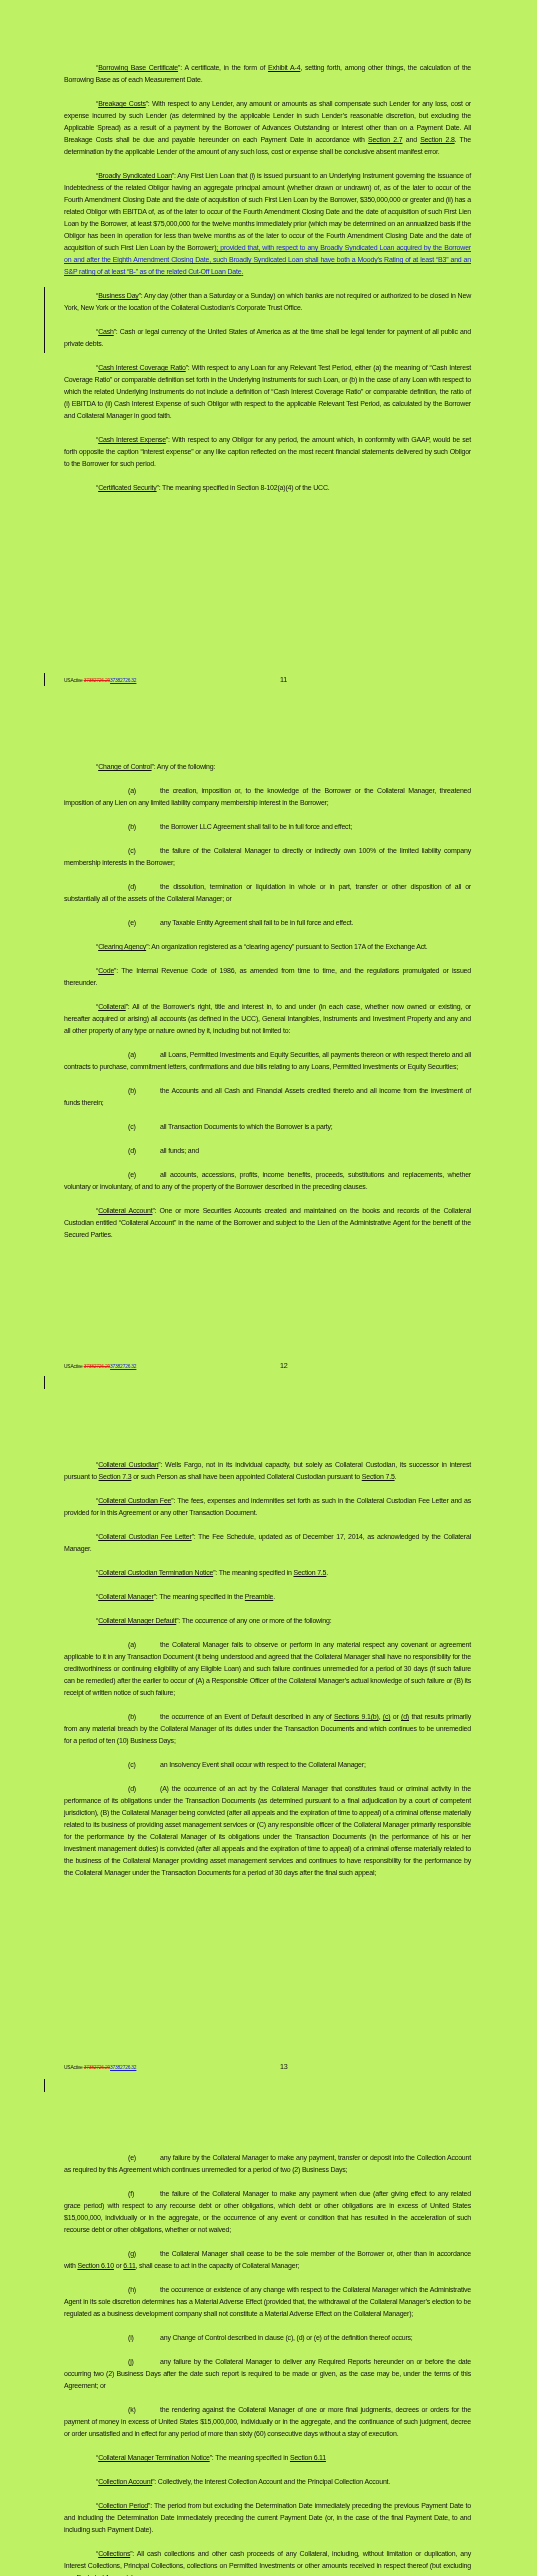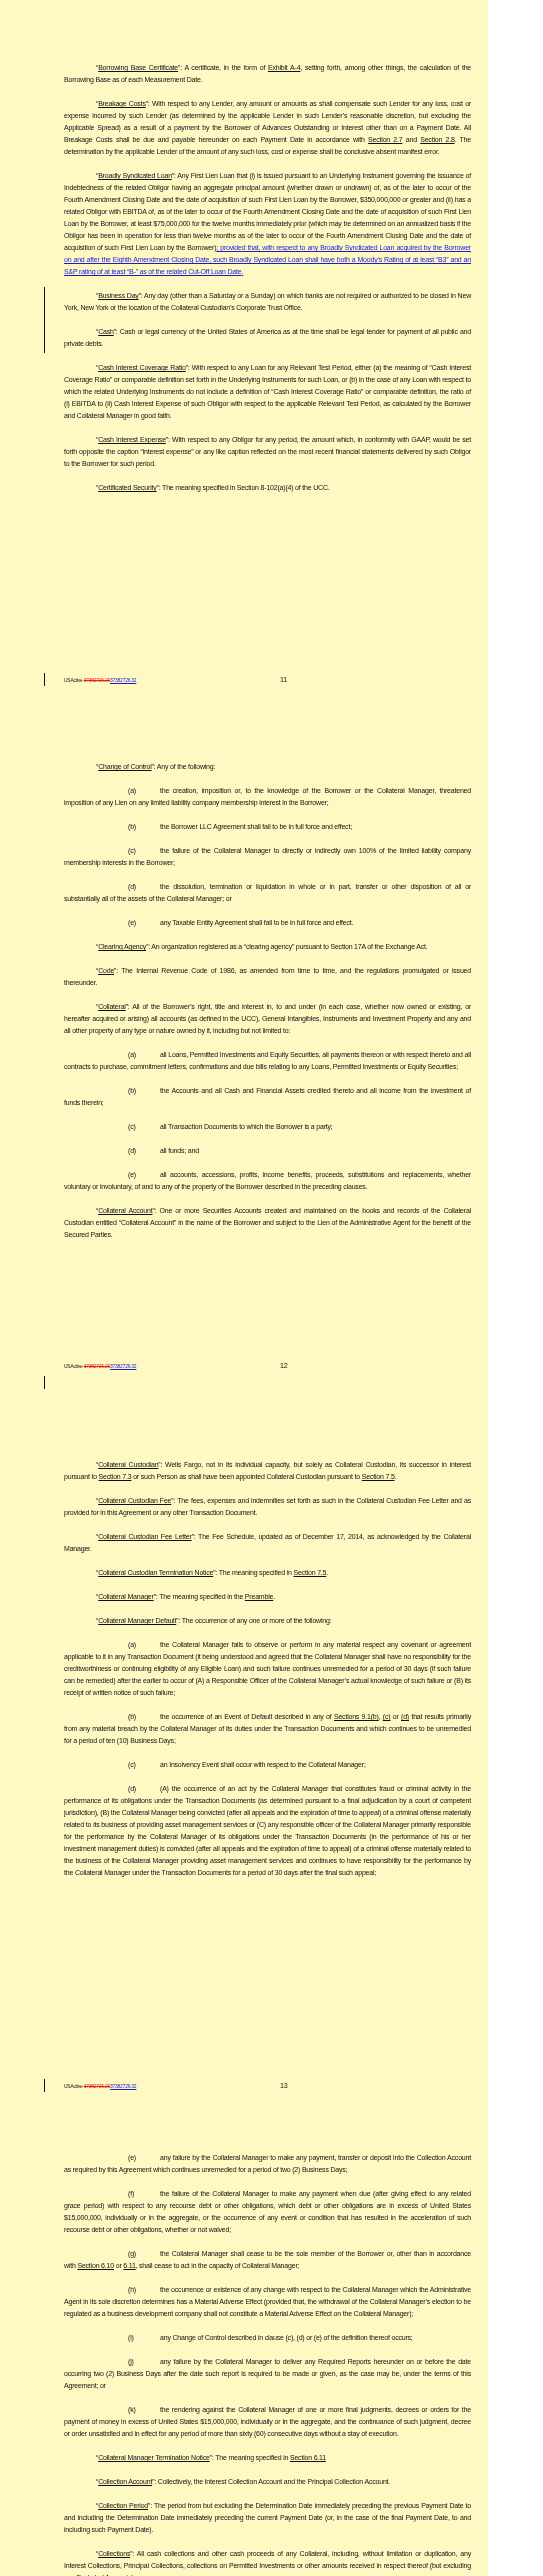--- a/index.html
+++ b/index.html
@@ -1,17 +1,17 @@
 <!DOCTYPE html>
 <html style="font-size:8.2px"><head>
 <meta charset="utf-8">
 <style>
   html, body { margin: 0; padding: 0; background: #ffffff; }
   body { width: 544px; font-family: "Liberation Sans", sans-serif; color: #111; }
-  .page { position: relative; width: 488px; height: 703px; background: #fef9c3; overflow: hidden; }
+  .page { position: relative; width: 537px; height: 703px; background: #bef264; overflow: hidden; }
   .content { position: absolute; left: 64px; width: 407px; font-size: 7px; line-height: 12px; text-align: justify; letter-spacing: -0.2px; }
   .para { margin: 0 0 12px 0; text-indent: 32px; }
   .sub { margin: 0 0 12px 0; text-indent: 64px; }
   .sub .lbl { display: inline-block; text-indent: 0; width: 32px; }
   .u { text-decoration: underline; }
   .ins { color: #1a1adb; text-decoration: underline; text-decoration-color: #1a1adb; }
   .del { color: #e0201a; text-decoration: line-through; }
   .footer { position: absolute; left: 64px; width: 407px; height: 12.4px; font-size: 4.9px; letter-spacing: -0.2px; }
   .footer .doc { position: absolute; left: 0; top: 3.1px; }
   .footer .pnum { position: absolute; left: 216px; top: 0; font-size: 7.2px; }
@@ -86,21 +86,21 @@
 
     <p class="para">“<span class="u">Collateral Manager</span>”<span>:  The meaning specified in the </span><span class="u">Preamble</span><span>.</span></p>
 
     <p class="para">“<span class="u">Collateral Manager Default</span>”<span>: The occurrence of any one or more of the following:</span></p>
     <p class="sub"><span class="lbl">(a)</span><span>the Collateral Manager fails to observe or perform in any material respect any covenant or agreement applicable to it in any Transaction Document (it being understood and agreed that the Collateral Manager shall have no responsibility for the creditworthiness or continuing eligibility of any Eligible Loan) and such failure continues unremedied for a period of 30 days (if such failure can be remedied) after the earlier to occur of (A) a Responsible Officer of the Collateral Manager’s actual knowledge of such failure or (B) its receipt of written notice of such failure;</span></p>
     <p class="sub"><span class="lbl">(b)</span><span>the occurrence of an Event of Default described in any of </span><span class="u">Sections 9.1(b)</span><span>, </span><span class="u">(c)</span><span> or </span><span class="u">(d)</span><span> that results primarily from any material breach by the Collateral Manager of its duties under the Transaction Documents and which continues to be unremedied for a period of ten (10) Business Days;</span></p>
     <p class="sub"><span class="lbl">(c)</span><span>an Insolvency Event shall occur with respect to the Collateral Manager;</span></p>
     <p class="sub"><span class="lbl">(d)</span><span>(A) the occurrence of an act by the Collateral Manager that constitutes fraud or criminal activity in the performance of its obligations under the Transaction Documents (as determined pursuant to a final adjudication by a court of competent jurisdiction), (B) the Collateral Manager being convicted (after all appeals and the expiration of time to appeal) of a criminal offense materially related to its business of providing asset management services or (C) any responsible officer of the Collateral Manager primarily responsible for the performance by the Collateral Manager of its obligations under the Transaction Documents (in the performance of his or her investment management duties) is convicted (after all appeals and the expiration of time to appeal)  of a criminal offense materially related to the business of the Collateral Manager providing asset management services and continues to have responsibility for the performance by the Collateral Manager under the Transaction Documents for a period of 30 days after the final such appeal;</span></p>
   </div>
   <div class="revbar" style="left:44px; top:673px; height:13.4px;"></div>
-  <div class="footer" style="top:675px;text-align:right;">
+  <div class="footer" style="top:656px;text-align:right;">
     <span class="doc"><span>USActive </span><span class="del">37382726.29</span><span class="ins">37382726.32</span></span>
     <span class="pnum">13</span>
   </div>
 </div>
 
 <div class="page">
   <div class="content" style="top:43px;">
     <p class="sub"><span class="lbl">(e)</span><span>any failure by the Collateral Manager to make any payment, transfer or deposit into the Collection Account as required by this Agreement which continues unremedied for a period of two (2) Business Days;</span></p>
     <p class="sub"><span class="lbl">(f)</span><span>the failure of the Collateral Manager to make any payment when due (after giving effect to any related grace period) with respect to any recourse debt or other obligations, which debt or other obligations are in excess of United States $15,000,000, individually or in the aggregate, or the occurrence of any event or condition that has resulted in the acceleration of such recourse debt or other obligations, whether or not waived;</span></p>
     <p class="sub"><span class="lbl">(g)</span><span>the Collateral Manager shall cease to be the sole member of the Borrower or, other than in accordance with </span><span class="u">Section 6.10</span><span> or </span><span class="u">6.11</span><span>, shall cease to act in the capacity of Collateral Manager;</span></p>

